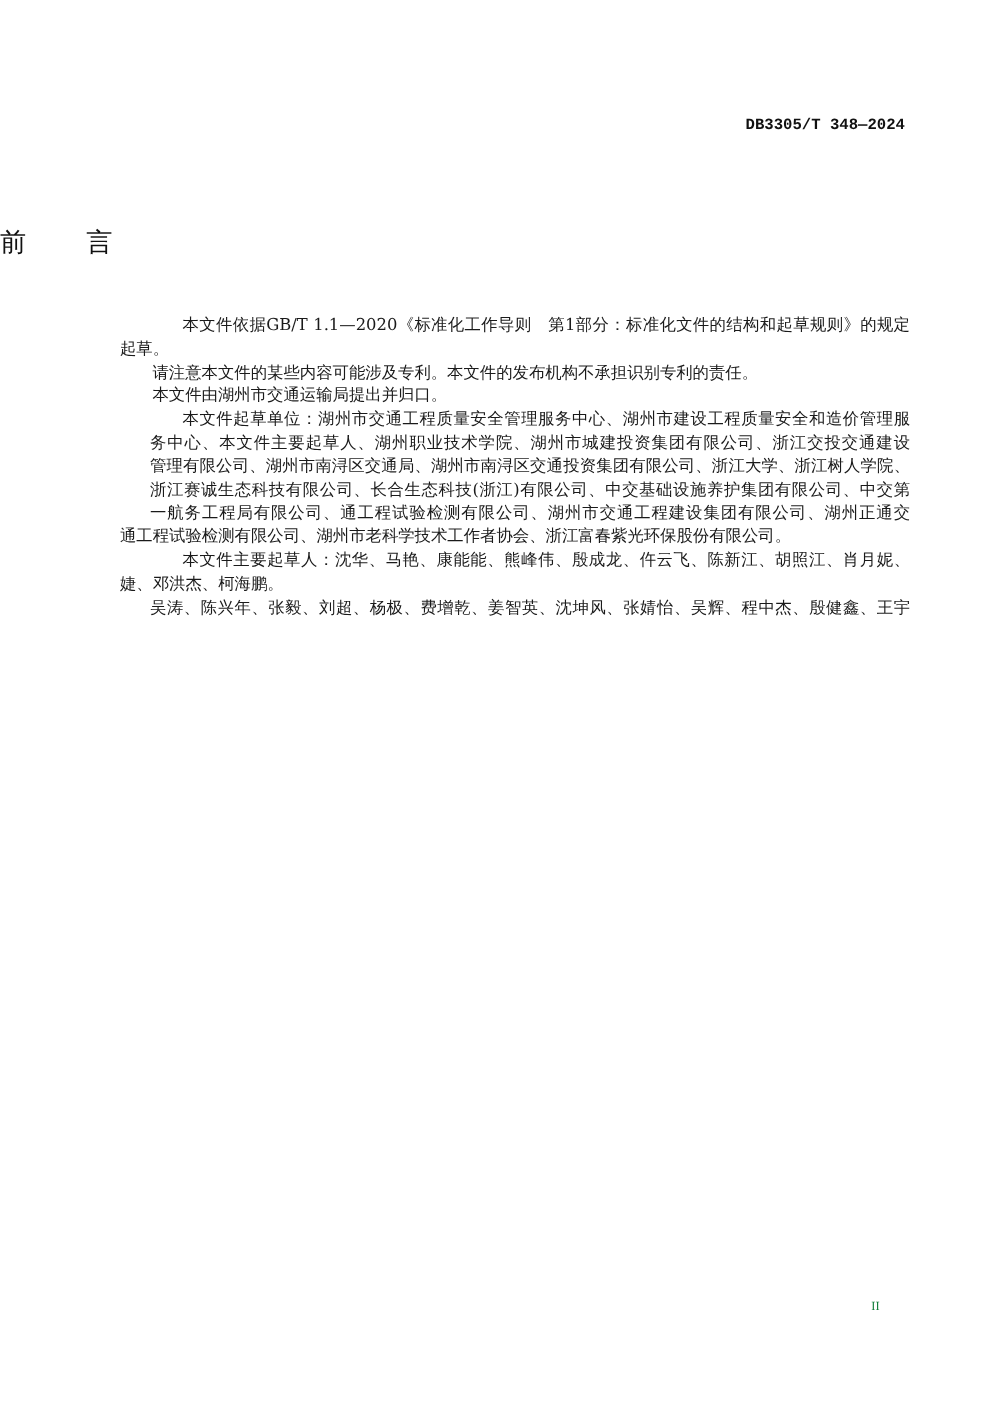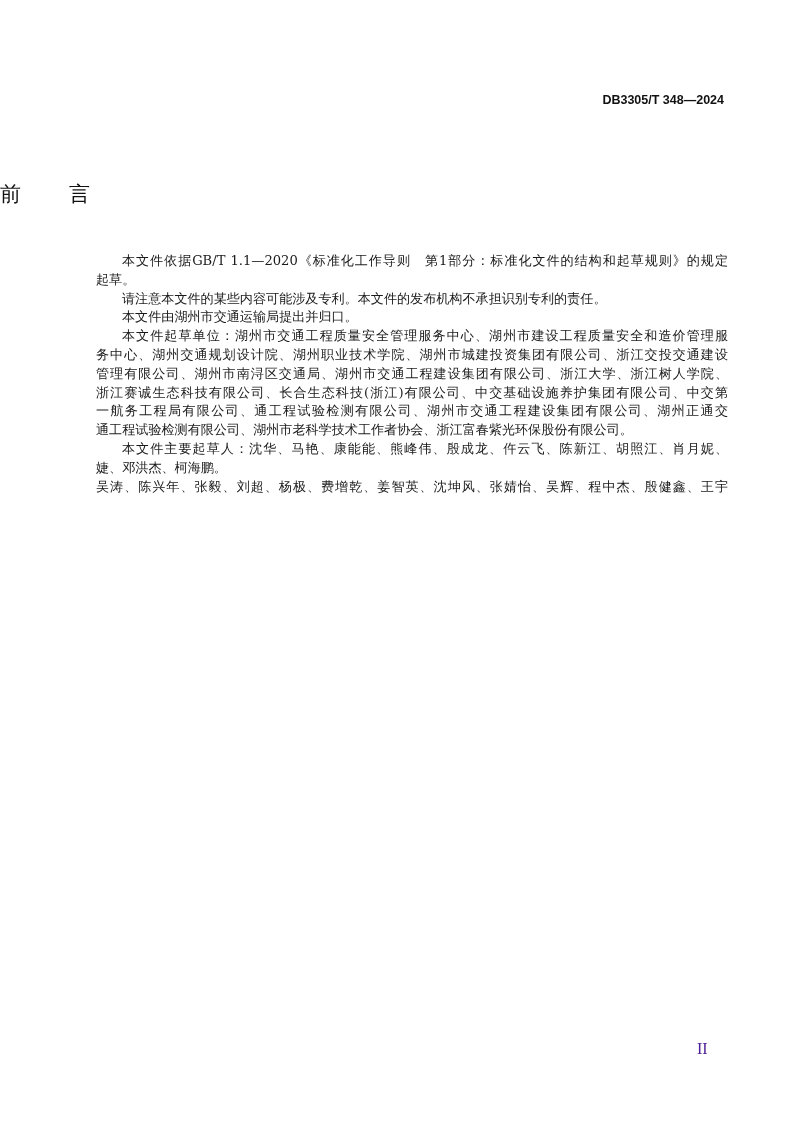--- a/index.html
+++ b/index.html
@@ -1,28 +1,28 @@
 <!DOCTYPE html>
 <html><head>
 <meta charset="utf-8">
 <style>
   html, body { margin: 0; padding: 0; background: #ffffff; }
   body { width: 800px; height: 1132px; position: relative; overflow: hidden;
          font-family: "DejaVu Serif", "Liberation Serif", serif; color: #1a1a1a; }
-  .doc-code { position: absolute; top: 93px; right: 76px; font-family: Liberation Sans, sans-serif;
+  .doc-code { position: absolute; top: 93px; right: 76px; font-family: Liberation Mono, monospace;
               font-size: 12.5px; font-weight: bold; color: #111; letter-spacing: 0px; }
   .title { position: absolute; top: 180px; left: 0; width: 800px; text-align: left; font-size: 21px;
            font-family: "DejaVu Sans", "Liberation Sans", sans-serif; color: #111; }
   .title span { display: inline-block; }
   .title .gap { width: 48px; }
   .body-text { position: absolute; top: 252px; left: 96px; width: 632px; font-size: 13.1px; line-height: 18.8px; }
   .line { white-space: nowrap; display: block; height: 18.8px; }
   .line.indent { padding-left: 26px; }
-  .line.justify { text-align: justify; text-align-last: justify; white-space: normal; overflow: hidden; }
-  .page-num { position: absolute; top: 1040px; left: 697px; font-size: 16px; color: #4c1d95;
+  .line.justify { text-align: justify; text-align-last: justify; white-space: normal; overflow: hidden; margin-left: 24px; }
+  .page-num { position: absolute; top: 1040px; left: 697px; font-size: 10px; color: #15803d;
               font-family: "Liberation Serif", serif; }
 </style>
 </head>
 <body>
 
 <div>
   <div class="doc-code">DB3305/T 348—2024</div>
 
   <div class="title">
     <span>前</span><span class="gap"></span><span>言</span>
@@ -34,22 +34,22 @@
       <span class="line">起草。</span>
     </div>
     <div>
       <span class="line indent">请注意本文件的某些内容可能涉及专利。本文件的发布机构不承担识别专利的责任。</span>
     </div>
     <div>
       <span class="line indent">本文件由湖州市交通运输局提出并归口。</span>
     </div>
     <div>
       <span class="line indent justify">本文件起草单位：湖州市交通工程质量安全管理服务中心、湖州市建设工程质量安全和造价管理服</span>
-      <span class="line justify">务中心、湖州交通规划设计院、湖州职业技术学院、湖州市城建投资集团有限公司、浙江交投交通建设</span>
-      <span class="line justify">管理有限公司、湖州市南浔区交通局、湖州市交通工程建设集团有限公司、浙江大学、浙江树人学院、</span>
+      <span class="line justify">务中心、本文件主要起草人、湖州职业技术学院、湖州市城建投资集团有限公司、浙江交投交通建设</span>
+      <span class="line justify">管理有限公司、湖州市南浔区交通局、湖州市南浔区交通投资集团有限公司、浙江大学、浙江树人学院、</span>
       <span class="line justify">浙江赛诚生态科技有限公司、长合生态科技(浙江)有限公司、中交基础设施养护集团有限公司、中交第</span>
       <span class="line justify">一航务工程局有限公司、通工程试验检测有限公司、湖州市交通工程建设集团有限公司、湖州正通交</span>
       <span class="line">通工程试验检测有限公司、湖州市老科学技术工作者协会、浙江富春紫光环保股份有限公司。</span>
     </div>
     <div>
       <span class="line indent justify">本文件主要起草人：沈华、马艳、康能能、熊峰伟、殷成龙、仵云飞、陈新江、胡照江、肖月妮、</span>
       <span class="line">婕、邓洪杰、柯海鹏。</span>
       <span class="line justify">吴涛、陈兴年、张毅、刘超、杨极、费增乾、姜智英、沈坤风、张婧怡、吴辉、程中杰、殷健鑫、王宇</span>
     </div>
   </div>

